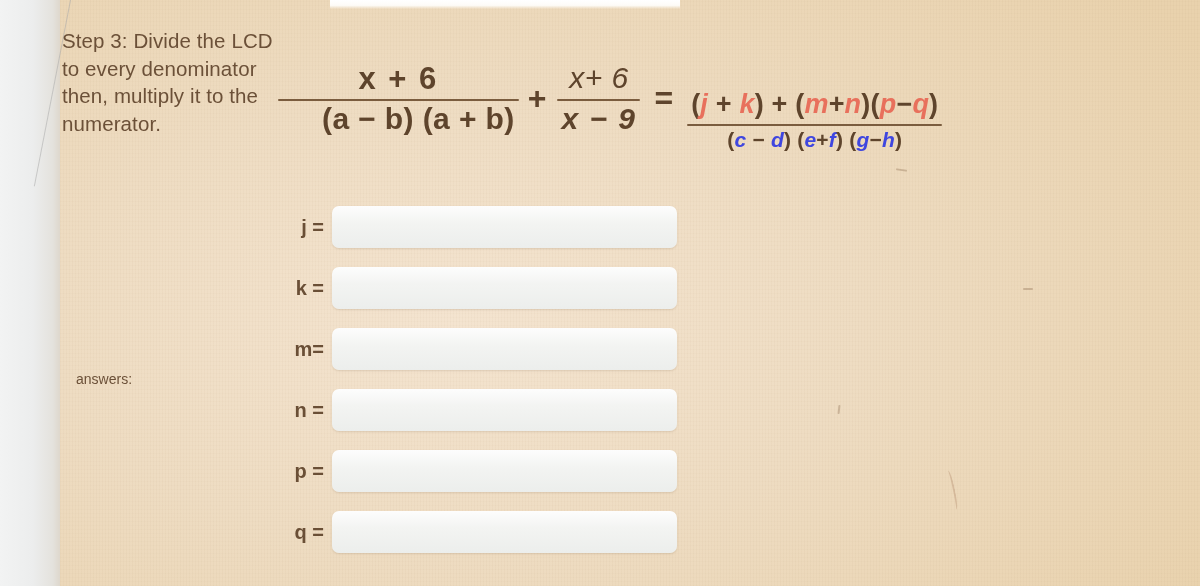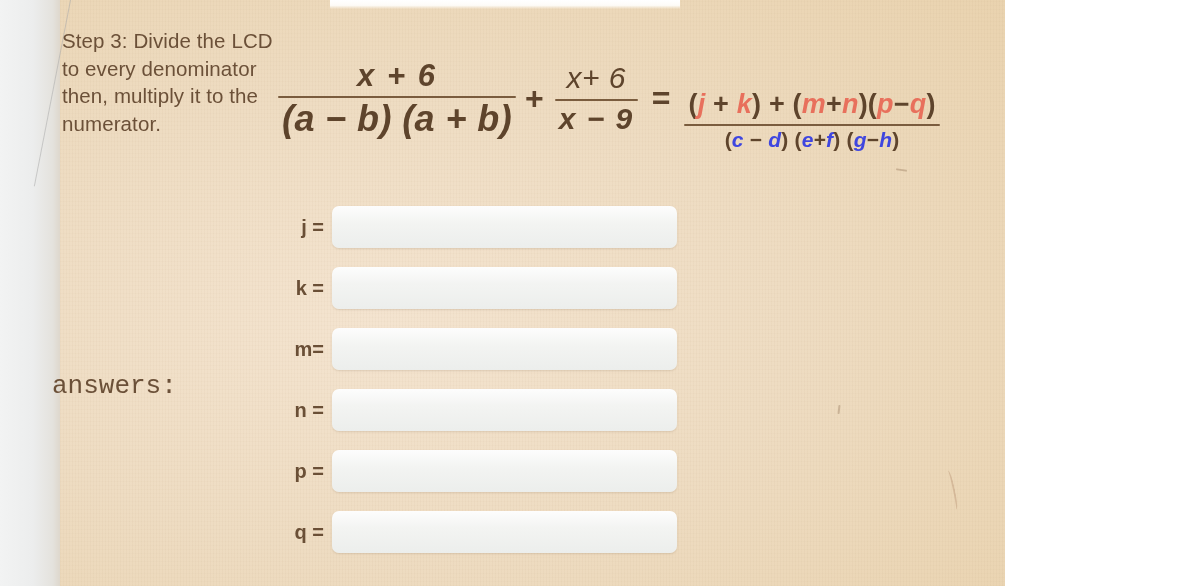--- a/index.html
+++ b/index.html
@@ -3,21 +3,21 @@
 <meta charset="utf-8">
 <title>Algebra Worksheet</title>
 <style>
   html, body {
     margin: 0;
     padding: 0;
     background: #ffffff;
   }
   #page {
     position: relative;
-    width: 1005px;
+    width: 1200px;
     height: 586px;
     overflow: hidden;
     background: #efd9bc;
     background-image:
       radial-gradient(ellipse 900px 500px at 38% 55%, #f4e4d0 0%, #eedcc2 45%, #e9d2ad 100%);
     font-family: "Liberation Sans", sans-serif;
     color: #6d5238;
   }
   
   #paper-texture {
@@ -94,43 +94,42 @@
   }
   .op {
     font-size: 32px;
     font-weight: 700;
     padding: 0 9px;
     color: #5e442c;
   }
   .op.eq { padding: 0 12px 0 14px; }
 
   
-  #frac-1 .num { font-size: 31px; font-weight: 700; font-style: italic; letter-spacing: 2px; }
-  #frac-1 .den { font-size: 36px; font-weight: 700; font-style: italic; letter-spacing: .4px; }
+  #frac-1 .num { font-size: 31px; font-weight: 700; letter-spacing: 2px; }
+  #frac-1 .den { font-size: 30px; font-weight: 700; letter-spacing: .4px; margin-left: 40px; }
 
   
   #frac-2 { margin-left: 2px; }
   #frac-2 .num { font-size: 30px; font-weight: 400; font-style: italic; letter-spacing: .5px; }
   #frac-2 .den { font-size: 30px; font-weight: 700; font-style: italic; letter-spacing: 1.5px; }
 
   
   #frac-3 { margin-left: 2px; margin-top: 43px; }
   #frac-3 .num { font-size: 27px; font-weight: 700; font-style: italic; letter-spacing: .2px; }
   #frac-3 .den { font-size: 21px; font-weight: 700; font-style: italic; letter-spacing: .2px; }
   .v-red  { color: #e8705c; }
   .v-blue { color: #3f46df; }
   .punc   { color: #5e442c; font-style: normal; font-weight: 700; }
 
   
   #answers-label {
     position: absolute;
-    left: 52px; top: 371px;
-    font-size: 26px;
+    left: 76px; top: 371px;
+    font-size: 14px;
     color: #6b5038;
-    font-family: Liberation Mono, monospace;
   }
   .answer-row {
     position: absolute;
     display: flex;
     align-items: center;
   }
   .answer-label {
     width: 44px;
     text-align: right;
     font-size: 20px;

